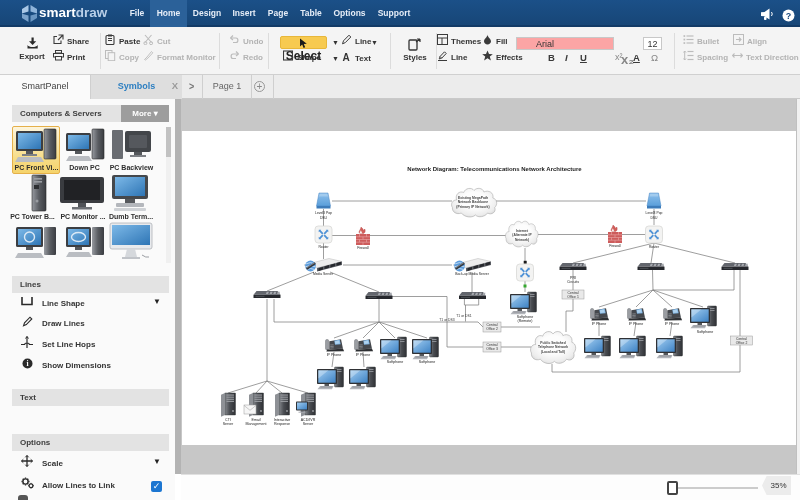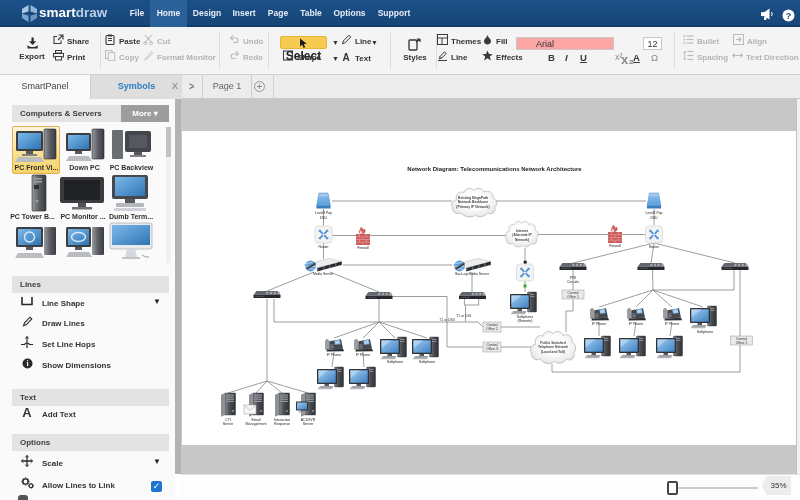--- a/index.html
+++ b/index.html
@@ -347,21 +347,20 @@
           </svg></span>Draw Lines</div>
     <div class="prow" style="top:234px;"><span class="pic"><svg width="12" height="12" viewBox="0 0 12 12" style="vertical-align:-1px">
             <path d="M6,0.5 L6,12 M0,8.5 L3.5,8.5 C4,6.5 8,6.5 8.5,8.5 L12,8.5" fill="none" stroke="#2a2a2a" stroke-width="1.2"></path>
             <path d="M6,0.5 L4.5,2.5 M6,0.5 L7.5,2.5" stroke="#2a2a2a" fill="none"></path>
           </svg></span>Set Line Hops</div>
     <div class="prow" style="top:255px;"><span class="pic"><svg width="11" height="11" viewBox="0 0 11 11" style="vertical-align:-1px">
             <circle cx="5.5" cy="5.5" r="5" fill="#2a2a2a"></circle>
             <text x="5.5" y="8.2" font-size="7.5" font-weight="bold" fill="#fff" text-anchor="middle" font-family="Liberation Serif">i</text>
           </svg></span>Show Dimensions</div>
     <div class="sechdr" style="top:290px;">Text</div>
-    <div class="prow" style="top:304px;"><span class="pic" style="font-size:13px;">A</span>Add Text</div>
     <div class="sechdr" style="top:335px;">Options</div>
     <div class="prow" style="top:353px;"><span class="pic"><svg width="12" height="12" viewBox="0 0 12 12" style="vertical-align:-1px">
             <path d="M6,0.5 L6,11.5 M0.5,6 L11.5,6" stroke="#2a2a2a" stroke-width="1.3"></path>
             <path d="M6,0.5 L4.3,2.3 M6,0.5 L7.7,2.3 M6,11.5 L4.3,9.7 M6,11.5 L7.7,9.7 M0.5,6 L2.3,4.3 M0.5,6 L2.3,7.7 M11.5,6 L9.7,4.3 M11.5,6 L9.7,7.7" stroke="#2a2a2a" fill="none"></path>
           </svg></span>Scale<span class="pc2">▼</span></div>
     <div class="prow" style="top:375px;"><span class="pic"><svg width="13" height="12" viewBox="0 0 13 12" style="vertical-align:-1px">
             <circle cx="4.5" cy="4.5" r="2.6" fill="none" stroke="#2a2a2a" stroke-width="1.4"></circle>
             <g stroke="#2a2a2a" stroke-width="1.3">
               <line x1="4.5" y1="0.5" x2="4.5" y2="1.7"></line>
               <line x1="4.5" y1="7.3" x2="4.5" y2="8.5"></line>

